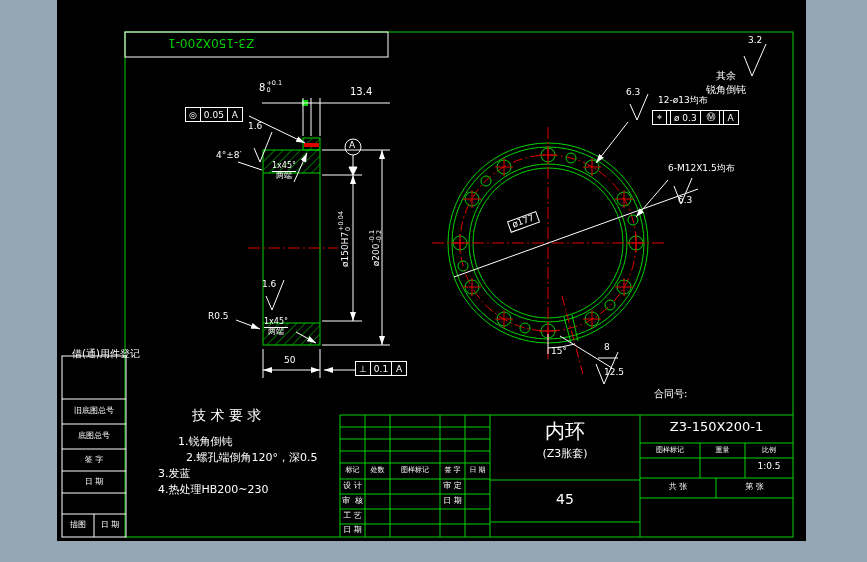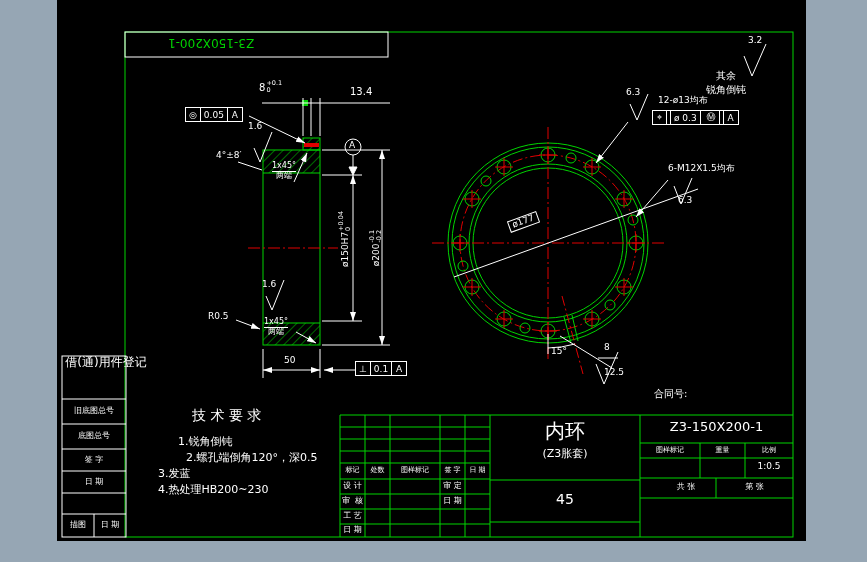--- a/index.html
+++ b/index.html
@@ -206,21 +206,21 @@
       <line x1="640" y1="478" x2="793" y2="478"></line>
         <line x1="640" y1="498" x2="793" y2="498"></line>
       <line x1="700" y1="443" x2="700" y2="478"></line>
         <line x1="745" y1="443" x2="745" y2="478"></line>
       <line x1="716" y1="478" x2="716" y2="498"></line>
     </g>
   </svg>
 
   <div class="txt green flip" style="left:168px;top:36px;font-size:12px;">Z3-150X200-1</div>
 
-  <div class="txt c" style="left:63px;top:356px;width:86px;font-size:12px;white-space:normal;">借(通)用件登记</div>
+  <div class="txt c" style="left:63px;top:348px;width:86px;font-size:10px;white-space:normal;">借(通)用件登记</div>
   <div class="txt c" style="left:63px;top:407px;width:62px;font-size:8px;">旧底图总号</div>
   <div class="txt c" style="left:63px;top:432px;width:62px;font-size:8px;">底图总号</div>
   <div class="txt c" style="left:63px;top:456px;width:62px;font-size:8px;">签 字</div>
   <div class="txt c" style="left:63px;top:478px;width:62px;font-size:8px;">日 期</div>
   <div class="txt c" style="left:63px;top:521px;width:30px;font-size:8px;">描图</div>
   <div class="txt c" style="left:95px;top:521px;width:30px;font-size:8px;">日 期</div>
 
   <div class="dimwrap" style="left:259px;top:80px;">
     <span style="font-size:10px;">8</span>
     <span class="tolstack">
@@ -320,15 +320,15 @@
 
   <div class="txt c" style="left:490px;top:420px;width:150px;font-size:20px;">内环</div>
   <div class="txt c" style="left:490px;top:448px;width:150px;font-size:11px;">(Z3胀套)</div>
   <div class="txt c" style="left:490px;top:492px;width:150px;font-size:14px;">45</div>
 
   <div class="txt c" style="left:640px;top:420px;width:153px;font-size:13px;">Z3-150X200-1</div>
   <div class="txt c" style="left:640px;top:447px;width:60px;font-size:7px;">图样标记</div>
   <div class="txt c" style="left:700px;top:447px;width:45px;font-size:7px;">重量</div>
   <div class="txt c" style="left:745px;top:447px;width:48px;font-size:7px;">比例</div>
   <div class="txt c" style="left:745px;top:462px;width:48px;font-size:9px;">1:0.5</div>
-  <div class="txt c" style="left:640px;top:483px;width:76px;font-size:8px;padding-left:8px;">共  张</div>
+  <div class="txt c" style="left:640px;top:483px;width:76px;font-size:8px;">共  张</div>
   <div class="txt c" style="left:716px;top:483px;width:77px;font-size:8px;">第  张</div>
 </div>
 
 </body></html>

